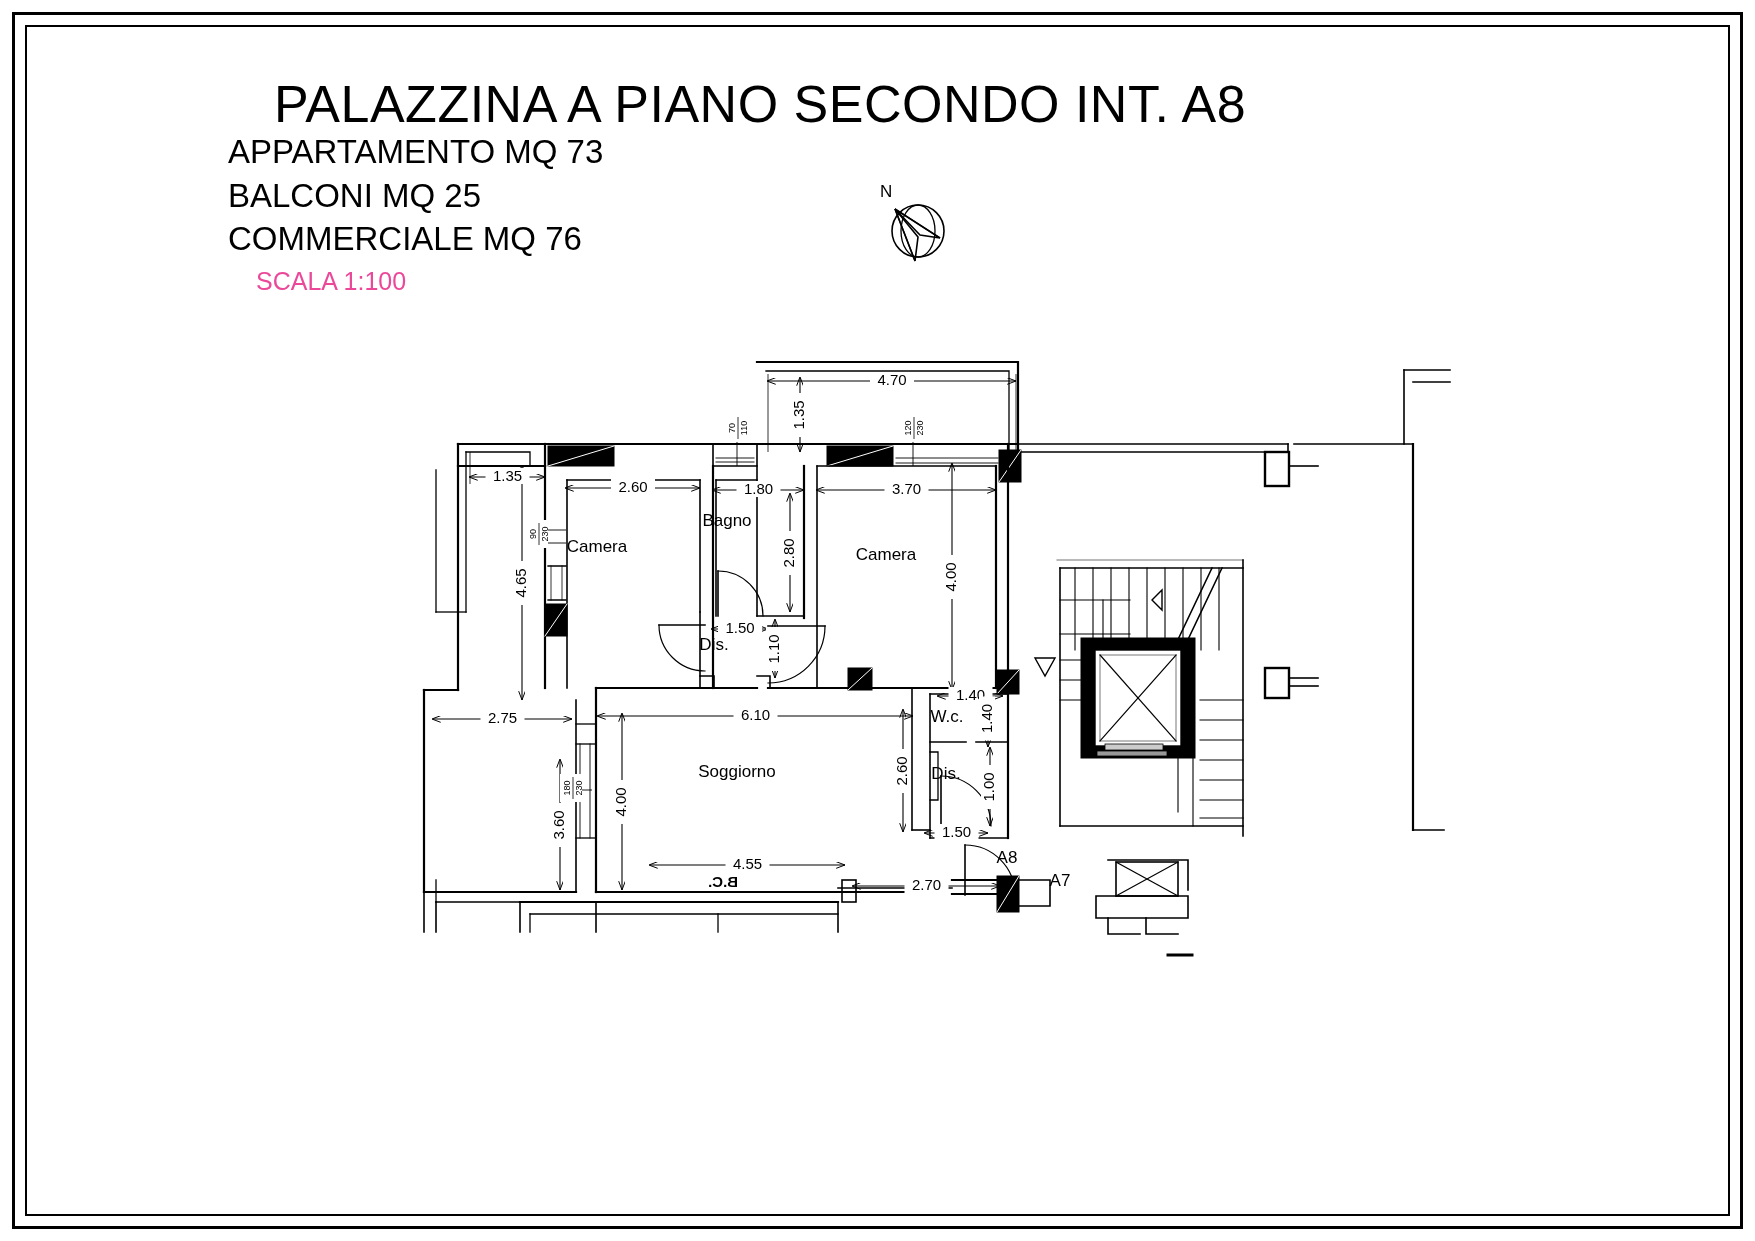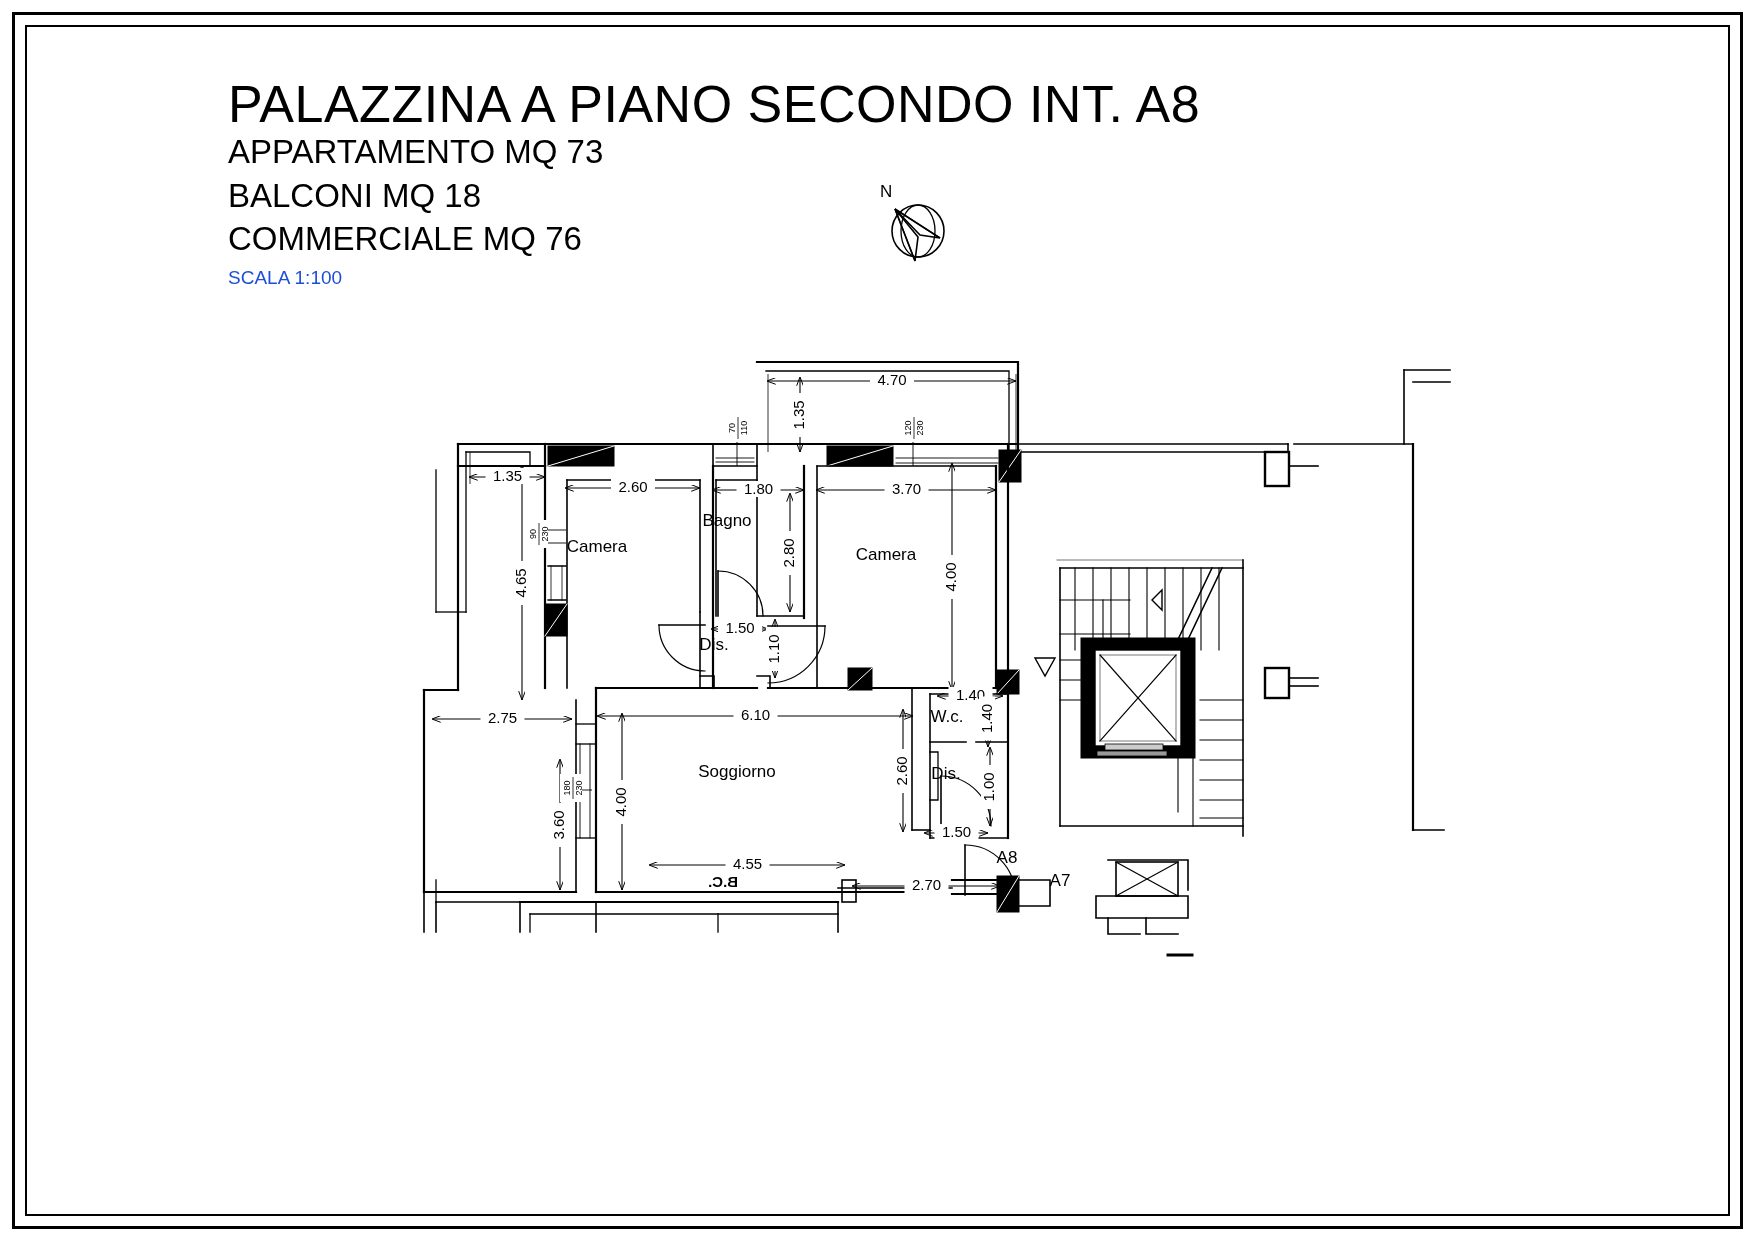--- a/index.html
+++ b/index.html
@@ -37,32 +37,34 @@
     position: absolute;
     left: 228px;
     top: 78px;
   }
   .t-main {
     font-size: 52px;
     letter-spacing: 0.5px;
     line-height: 1.0;
     white-space: nowrap;
     color: #000;
+    margin-left: 46px;
   }
   .t-sub {
     font-size: 33px;
     line-height: 1.32;
     white-space: nowrap;
     color: #000;
   }
   .t-scale {
-    font-size: 19px;
+    font-size: 25px;
     margin-top: 6px;
     white-space: nowrap;
-    color: #1d4ed8;
+    color: #ec4899;
+    margin-left: 28px;
   }
   
   .compass {
     position: absolute;
     left: 878px;
     top: 185px;
     width: 84px;
     height: 80px;
   }
   .compass .n-letter {
@@ -107,21 +109,21 @@
 <body>
 
 <div id="sheet">
 
   <div class="frame-outer"></div>
   <div class="frame-inner"></div>
 
   <div class="title-block">
     <div class="t-main">PALAZZINA A PIANO SECONDO INT. A8</div>
     <div class="t-sub">APPARTAMENTO MQ 73</div>
-    <div class="t-sub">BALCONI MQ 18</div>
+    <div class="t-sub">BALCONI MQ 25</div>
     <div class="t-sub">COMMERCIALE MQ 76</div>
     <div class="t-scale">SCALA 1:100</div>
   </div>
 
   <div class="compass">
     <span class="n-letter">N</span>
     <svg width="84" height="80" viewBox="0 0 84 80">
       <circle cx="40" cy="46" r="26" fill="none" stroke="#000" stroke-width="1.6"></circle>
       <ellipse cx="40" cy="46" rx="17" ry="26" fill="none" stroke="#000" stroke-width="1.3"></ellipse>
 

